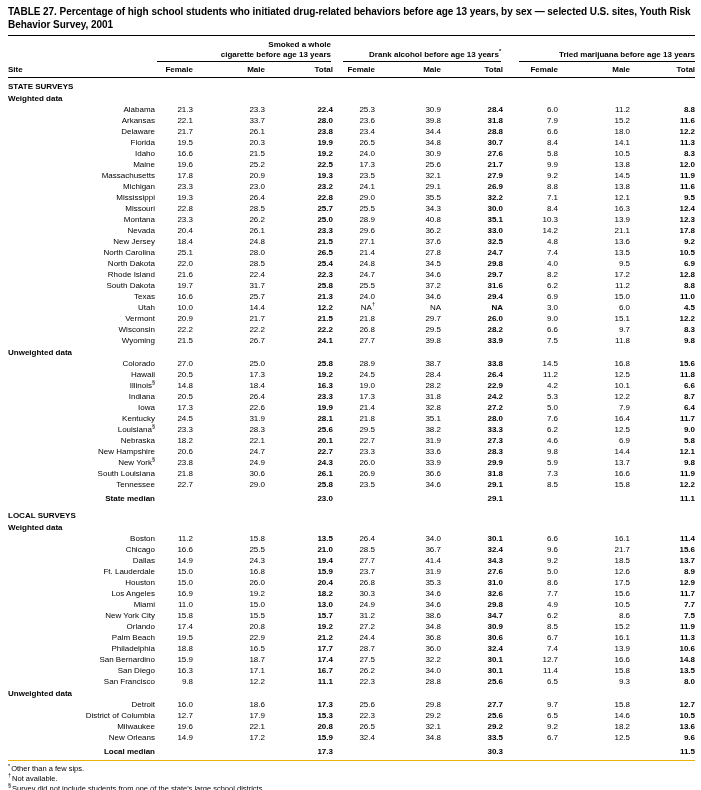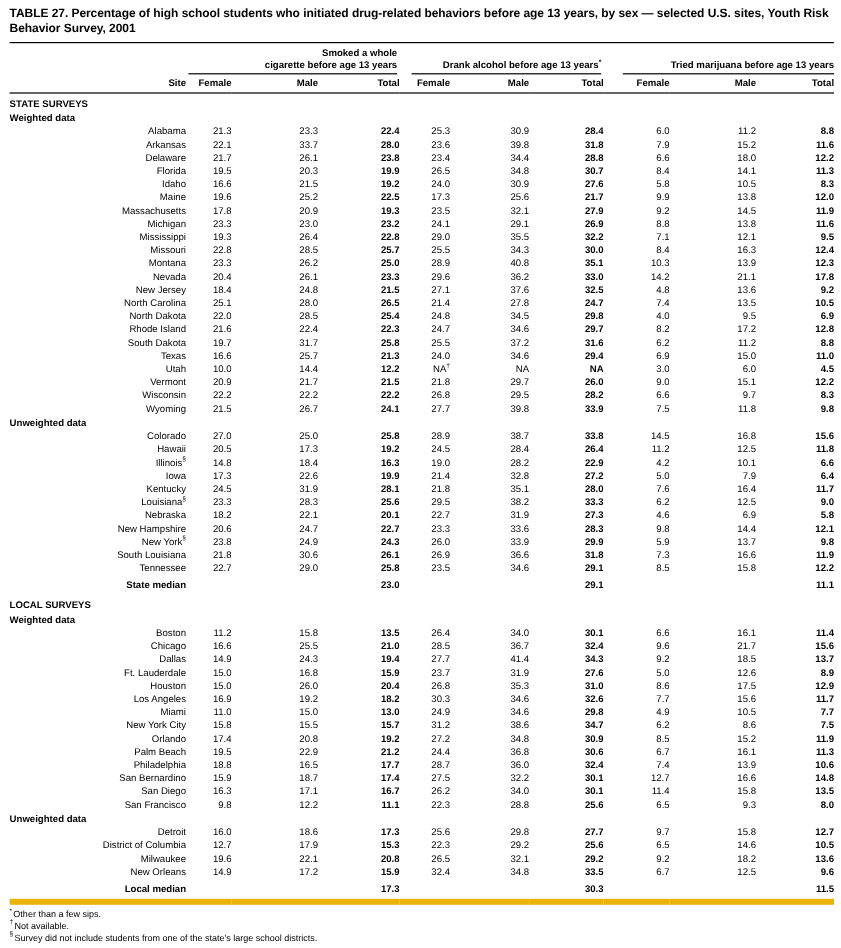--- a/index.html
+++ b/index.html
@@ -19,30 +19,30 @@
     border-bottom:1px solid #000;text-align:right;line-height:9.5px;
     padding-bottom:2px;
   }
   .grp-cig .u{margin:0 2px 0 2px;}
   .grp-alc .u{margin:0 2px 0 10px;}
   .grp-mar .u{margin:0 0 0 16px;}
   .col-row th{
     text-align:right;border-bottom:1.5px solid #000;
     padding:3px 0 3px 0;
   }
-  .col-row th.site-h{text-align:right;vertical-align:bottom;}
+  .col-row th.site-h{text-align:left;vertical-align:bottom;}
   tbody td{font-size:8px;line-height:11px;padding:0;white-space:nowrap;overflow:hidden;}
   td.num{text-align:right;}
   td.total{font-weight:bold;}
   td.site{text-align:right;padding-left:10px;}
   tr.sec td{font-weight:bold;padding-left:0;padding-top:1px;}
   tr.h1 td{padding-top:3px;}
   tr.median td{font-weight:bold;padding-top:3px;padding-bottom:3px;}
   tr.median td.site{padding-left:0;}
-  tr.rule-below td{border-bottom:5px solid #eab308;margin-left:36px;}
+  tr.rule-below td{border-bottom:1px solid #eab308;margin-left:36px;}
   sup{font-size:5.5px;vertical-align:super;line-height:0;}
   .footnotes{width:687px;margin-top:3px;}
   .footnote{font-size:7.5px;line-height:9.8px;}
   .footnote sup{font-size:5.5px;margin-right:1px;}
 </style>
 </head>
 <body>
 
 <div class="page">
   <div class="title">TABLE 27. Percentage of high school students who initiated drug-related behaviors before age 13 years, by sex — selected U.S. sites, Youth Risk Behavior Survey, 2001</div>
@@ -390,20 +390,32 @@
           <td class="num">18.4</td>
           <td class="num total">16.3</td>
           <td class="num">19.0</td>
           <td class="num">28.2</td>
           <td class="num total">22.9</td>
           <td class="num">4.2</td>
           <td class="num">10.1</td>
           <td class="num total">6.6</td>
         </tr>
         <tr class="data">
+          <td class="site">Indiana</td>
+          <td class="num">20.5</td>
+          <td class="num">26.4</td>
+          <td class="num total">23.3</td>
+          <td class="num">17.3</td>
+          <td class="num">31.8</td>
+          <td class="num total">24.2</td>
+          <td class="num">5.3</td>
+          <td class="num">12.2</td>
+          <td class="num total">8.7</td>
+        </tr>
+        <tr class="data">
           <td class="site">Iowa</td>
           <td class="num">17.3</td>
           <td class="num">22.6</td>
           <td class="num total">19.9</td>
           <td class="num">21.4</td>
           <td class="num">32.8</td>
           <td class="num total">27.2</td>
           <td class="num">5.0</td>
           <td class="num">7.9</td>
           <td class="num total">6.4</td>

